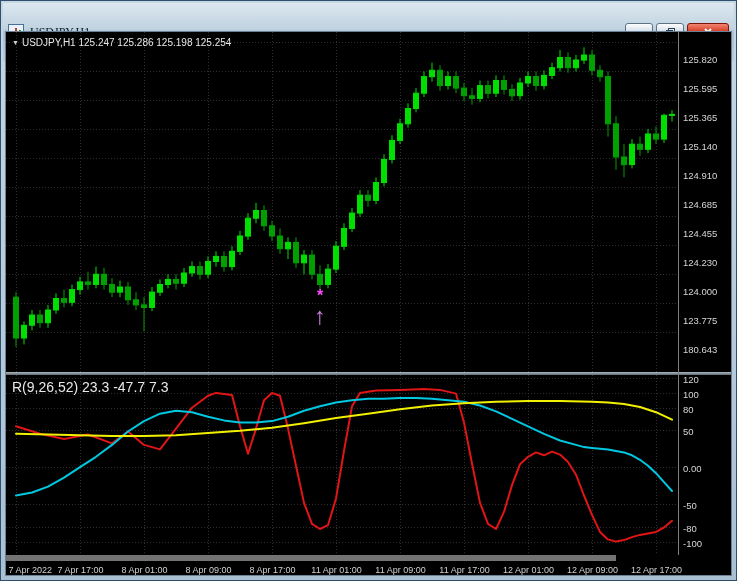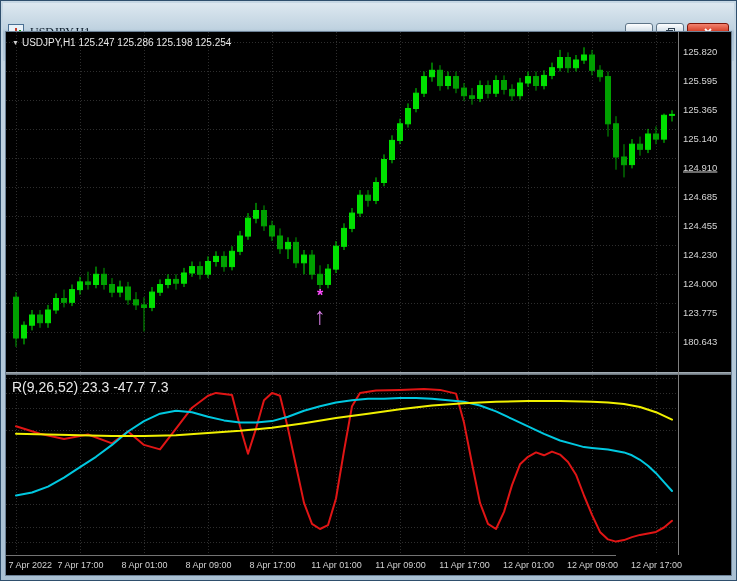--- a/index.html
+++ b/index.html
@@ -14,25 +14,25 @@
            background:linear-gradient(#fdfeff,#cfdce6 50%,#b4c6d4);display:flex;align-items:center;
            justify-content:center;cursor:pointer;box-sizing:border-box;}
   .win-btn.close{width:42px;background:linear-gradient(#f2836f,#d23a22 50%,#a81b0c);border-color:#7d1408;}
   .chart-area{position:absolute;left:4px;top:30px;width:727px;height:545px;background:#000;
               border:1px solid #6c8196;box-sizing:border-box;}
   #main-svg{position:absolute;left:0;top:0;}
   #ind-svg{position:absolute;left:0;top:343px;}
   .splitter{position:absolute;left:0;top:340px;width:725px;height:3px;
             background:linear-gradient(#aeb8c0,#5e6870);cursor:row-resize;}
   .scale{position:absolute;left:672px;top:0;width:53px;height:523px;border-left:1px solid #7f7f7f;box-sizing:border-box;}
-  #scale-main{position:absolute;top:8px;left:0;right:0;height:340px;}
+  #scale-main{position:absolute;top:16px;left:0;right:0;height:340px;}
   #scale-ind{position:absolute;top:343px;left:0;right:0;height:180px;}
   .price-label,.ind-scale-label{position:absolute;left:4px;transform:translateY(-50%);
             font-size:9.5px;color:#d6d6d6;white-space:nowrap;}
-  .time-axis{position:absolute;left:0;top:523px;width:610px;height:21px;border-top:1px solid #737373;box-sizing:border-box;}
+  .time-axis{position:absolute;left:0;top:523px;width:610px;height:21px;border-top:6px solid #737373;box-sizing:border-box;}
   .time-label{position:absolute;top:4px;font-size:9px;color:#d2d2d2;white-space:nowrap;transform:translateX(-50%);}
   .time-label.first{transform:none;}
   .ohlc-label{position:absolute;left:6px;top:5px;font-size:10px;color:#e8e8e8;white-space:nowrap;}
   .ohlc-label .dd{font-size:7px;color:#cfcfcf;vertical-align:1px;margin-right:3px;cursor:pointer;}
   .ind-label{position:absolute;left:6px;top:347px;font-size:14px;color:#e8e8e8;white-space:nowrap;}
 </style>
 </head>
 <body>
 
 <div class="window">
@@ -288,27 +288,37 @@
         <polyline points="10.0,58.8 42.0,59.5 74.0,60.2 106.0,61.0 138.0,61.0 170.0,60.2 202.0,58.0 234.0,55.8 266.0,52.8 298.0,48.3 330.0,43.1 362.0,38.7 394.0,34.2 426.0,30.5 458.0,28.3 490.0,26.8 522.0,26.0 554.0,26.0 586.0,26.8 602.0,27.5 618.0,29.0 634.0,32.0 650.0,37.2 666.0,44.6" fill="none" stroke="#f0f000" stroke-width="2" stroke-linejoin="round" stroke-linecap="round"></polyline>
       </svg>
     <div class="ind-label">R(9,26,52) 23.3 -47.7 7.3</div>
 
     <div class="scale">
       <div id="scale-main">
           <span class="price-label" style="top: 10.5px;">125.820</span>
           <span class="price-label" style="top: 39.5px;">125.595</span>
           <span class="price-label" style="top: 68.5px;">125.365</span>
           <span class="price-label" style="top: 97.5px;">125.140</span>
-          <span class="price-label" style="top: 126.5px; text-decoration: underline;">124.910</span>
+          <span class="price-label" style="top: 126.5px;">124.910</span>
           <span class="price-label" style="top: 155.5px;">124.685</span>
           <span class="price-label" style="top: 184.5px;">124.455</span>
           <span class="price-label" style="top: 213.5px;">124.230</span>
           <span class="price-label" style="top: 242.5px;">124.000</span>
           <span class="price-label" style="top: 271.5px;">123.775</span>
           <span class="price-label" style="top: 300.5px;">180.643</span>
+        </div>
+      <div id="scale-ind">
+          <span class="ind-scale-label" style="top: 3.5px;">120</span>
+          <span class="ind-scale-label" style="top: 18.5px;">100</span>
+          <span class="ind-scale-label" style="top: 33.5px;">80</span>
+          <span class="ind-scale-label" style="top: 55.5px;">50</span>
+          <span class="ind-scale-label" style="top: 92.5px;">0.00</span>
+          <span class="ind-scale-label" style="top: 129.5px;">-50</span>
+          <span class="ind-scale-label" style="top: 152.5px;">-80</span>
+          <span class="ind-scale-label" style="top: 167.5px;">-100</span>
         </div>
     </div>
 
     <div class="time-axis" id="time-axis">
         <span class="time-label first" style="left: 2.5px;">7 Apr 2022</span>
         <span class="time-label" style="left: 74.5px;">7 Apr 17:00</span>
         <span class="time-label" style="left: 138.5px;">8 Apr 01:00</span>
         <span class="time-label" style="left: 202.5px;">8 Apr 09:00</span>
         <span class="time-label" style="left: 266.5px;">8 Apr 17:00</span>
         <span class="time-label" style="left: 330.5px;">11 Apr 01:00</span>

